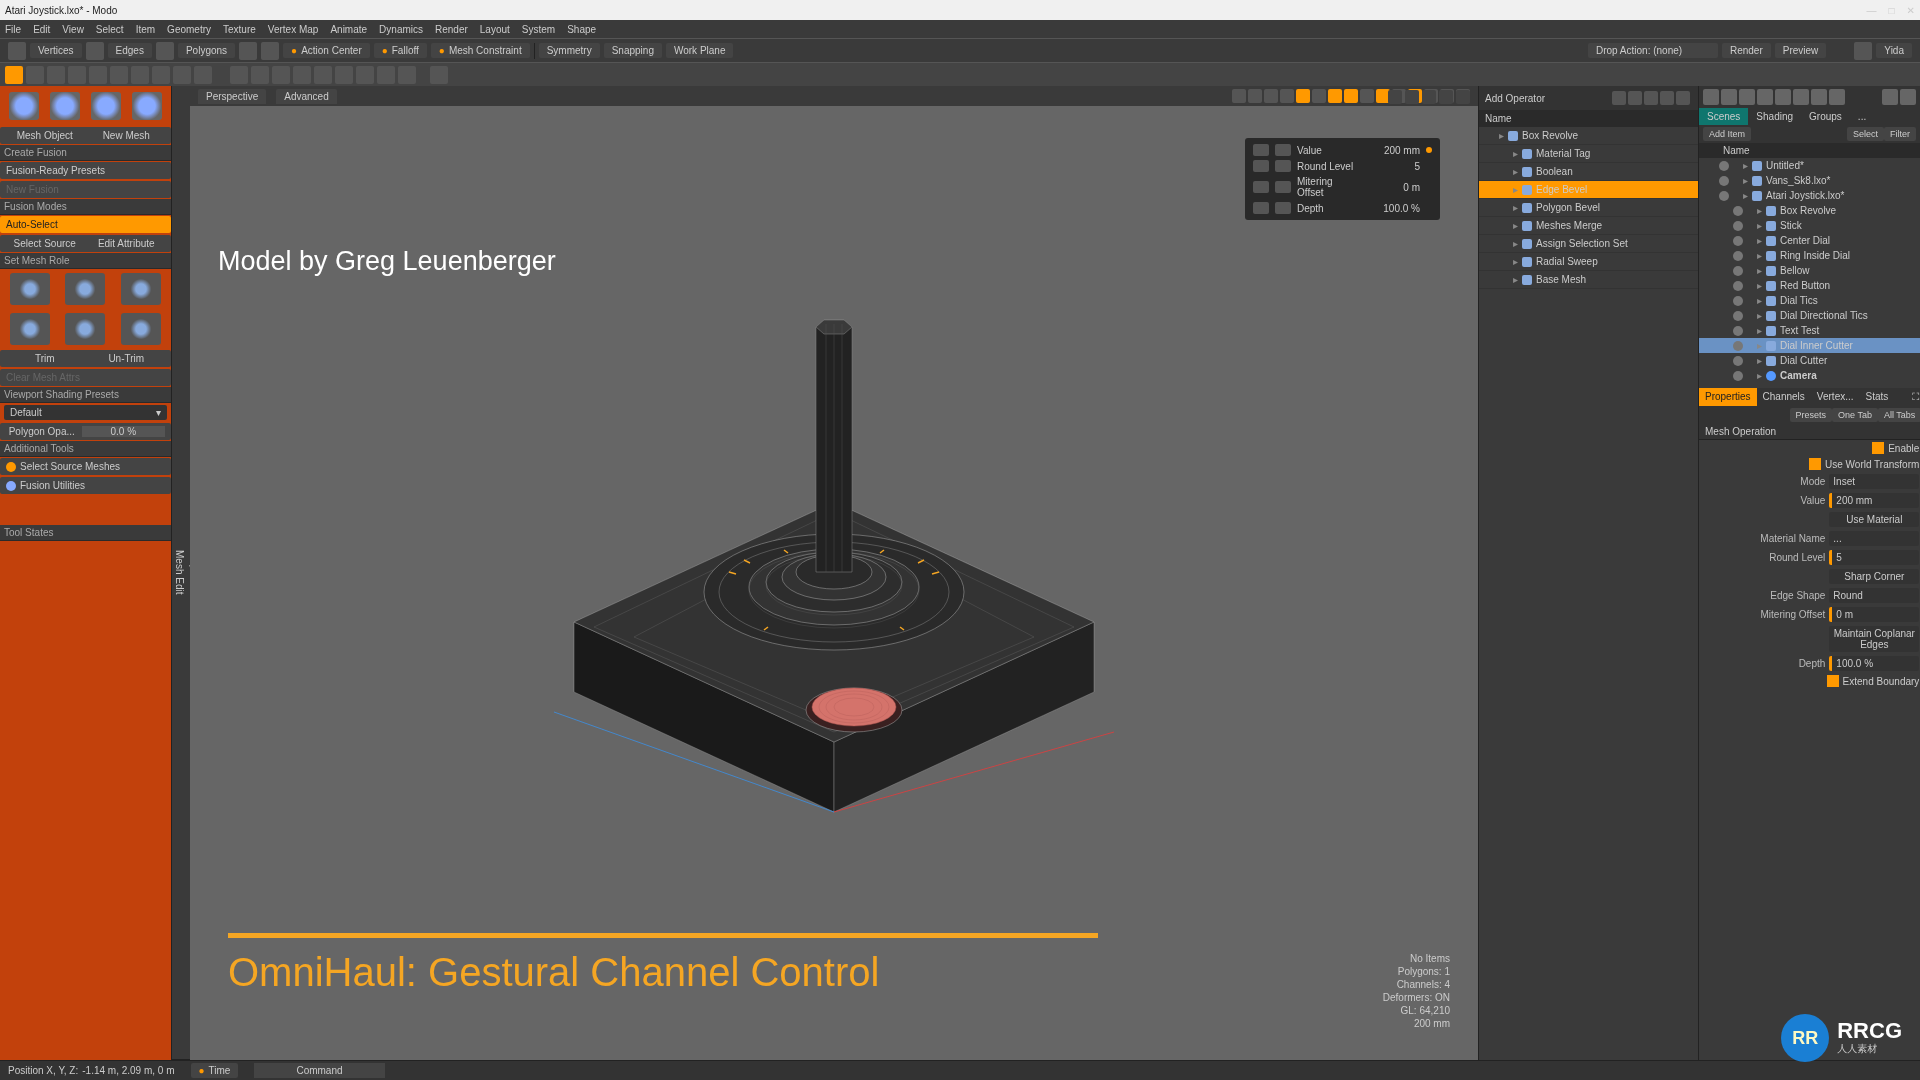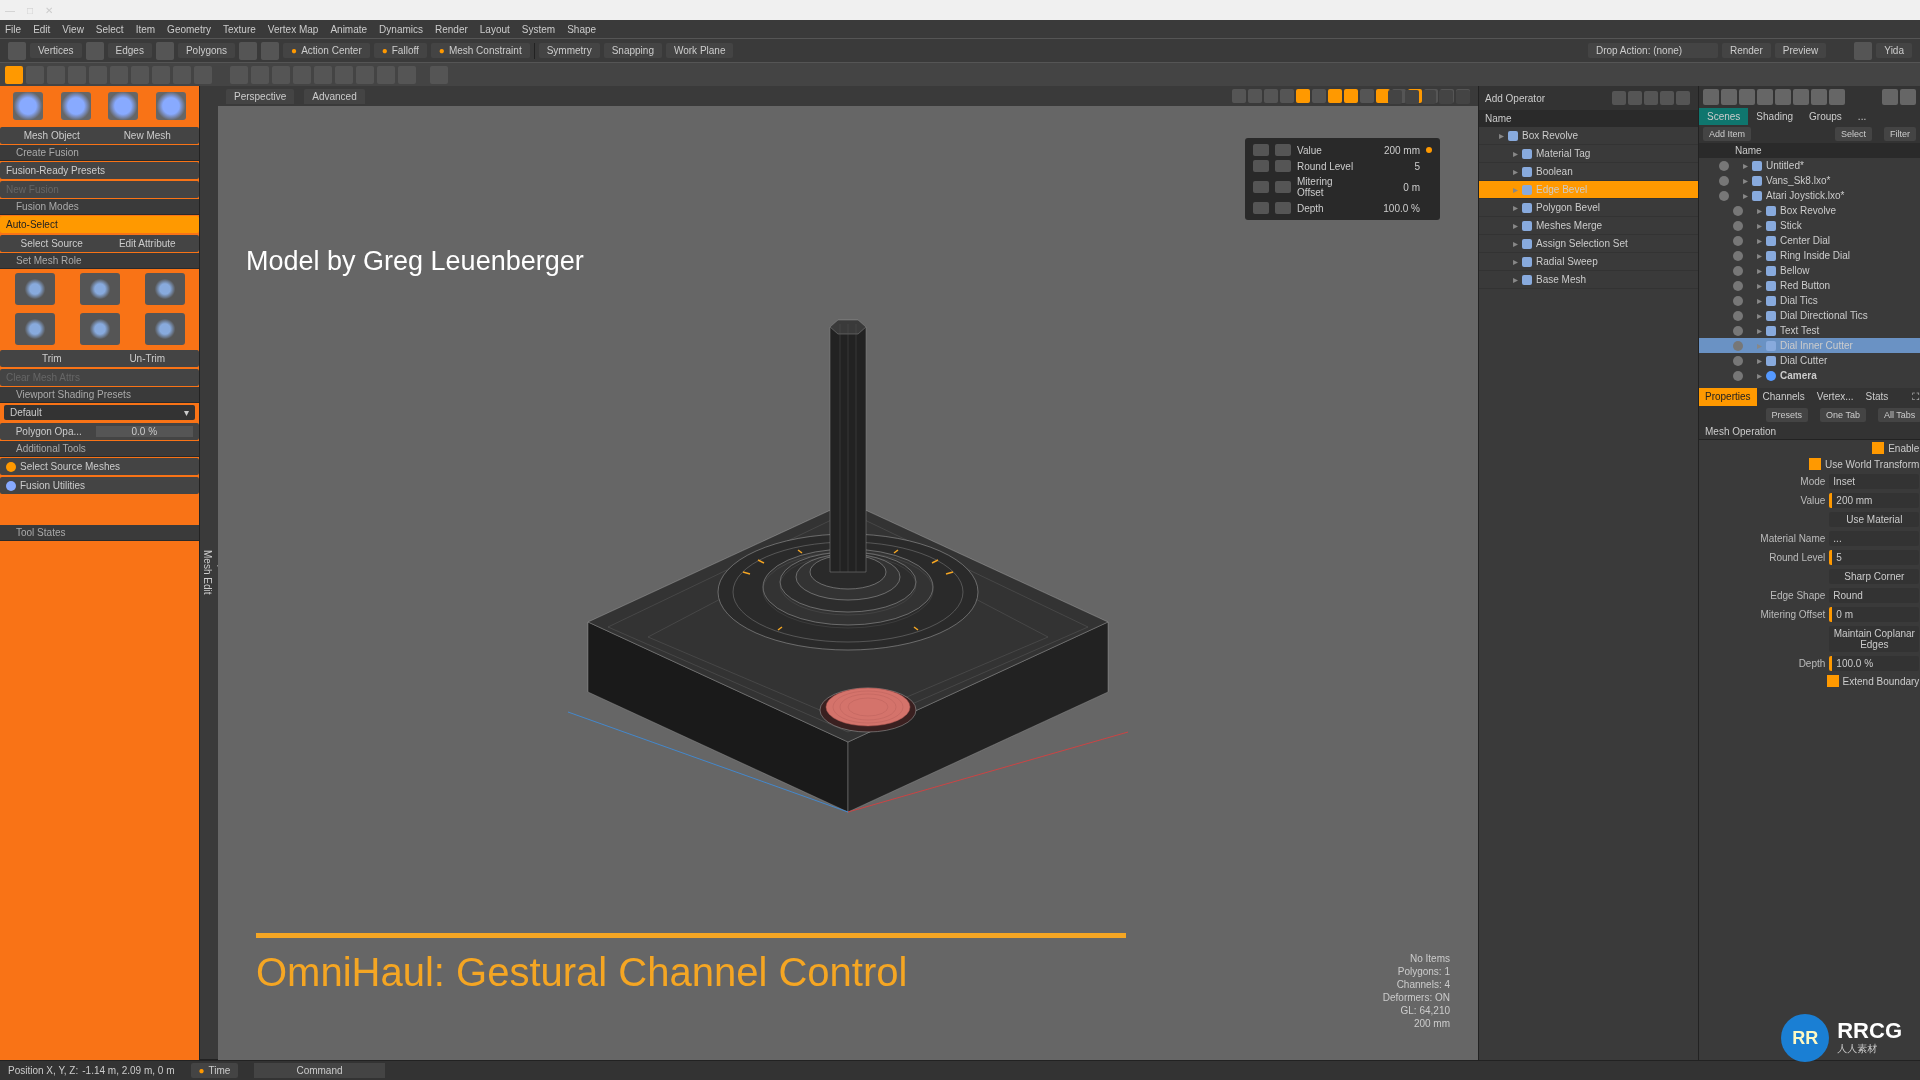--- a/index.html
+++ b/index.html
@@ -9,24 +9,24 @@
 .titlebar .winbtns{display:flex;gap:12px;color:#444}
 .menubar{height:18px;background:#3a3a3a;display:flex;align-items:center;padding:0 5px;gap:12px;font-size:10px}
 .menubar span{color:#ccc}
 .toolbar1{height:24px;background:#3a3a3a;border-top:1px solid #555;display:flex;align-items:center;padding:0 8px;gap:4px}
 .tbtn{width:18px;height:18px;background:#555;border-radius:2px;display:inline-flex;align-items:center;justify-content:center}
 .tlabel{background:#444;padding:2px 8px;border-radius:2px;display:flex;align-items:center;gap:4px}
 .tlabel.orange-icon::before{content:"●";color:#f90}
 .toolbar2{height:24px;background:#444;border-top:1px solid #555;display:flex;align-items:center;padding:0 5px;gap:3px}
 .orange-btn{background:#f90!important}
 .mainarea{display:flex;height:calc(100% - 106px)}
-.leftpanel{width:200px;background:#f97316;border-right:1px solid #222;display:flex;flex-direction:column}
+.leftpanel{width:172px;background:#c2410c;border-right:1px solid #222;display:flex;flex-direction:column}
 .leftpanel .iconrow{display:flex;justify-content:space-around;padding:6px 4px}
 .bigicon{width:30px;height:28px;background:radial-gradient(circle,#8af 40%,#666 70%);border-radius:3px}
-.lp-label{background:#3a3a3a;padding:2px 16px;font-size:10px;color:#aaa;border-bottom:1px solid #2a2a2a}
+.lp-label{background:#3a3a3a;padding:2px 4px;font-size:10px;color:#aaa;border-bottom:1px solid #2a2a2a}
 .lp-item{background:#444;padding:3px 6px;margin:1px 0;border-radius:2px;font-size:10px;display:flex;align-items:center;gap:4px}
 .lp-item.orange{background:#f90;color:#222}
 .lp-item.split{display:flex}
 .lp-item.split>span{flex:1;text-align:center}
 .iconrow2{display:flex;justify-content:space-around;padding:4px;gap:4px}
 .meshicon{width:40px;height:32px;background:#555;border-radius:3px;position:relative}
 .meshicon::after{content:"";position:absolute;inset:6px;background:radial-gradient(circle,#8ad 30%,transparent 60%);border-radius:50%}
 .dropdown{background:#333;padding:2px 6px;margin:2px 4px;border-radius:2px;display:flex;justify-content:space-between}
 .sidebartabs{width:18px;background:#3a3a3a;display:flex;flex-direction:column;writing-mode:vertical-lr;font-size:9px;text-align:center}
 .sidebartabs span{padding:8px 2px;border-bottom:1px solid #222}
@@ -59,21 +59,21 @@
 .mp-row{padding:3px 6px 3px 20px;display:flex;align-items:center;gap:4px;font-size:10px;border-bottom:1px solid #333}
 .mp-row.sel{background:#f90;color:#222}
 .mp-row .tri{color:#888}
 .mp-row .ico{width:10px;height:10px;background:#8ad;border-radius:2px}
 .rightpanel{width:222px;background:#3a3a3a;border-left:1px solid #222;display:flex;flex-direction:column}
 .rp-iconbar{height:22px;background:#333;display:flex;align-items:center;padding:0 4px;gap:2px}
 .rp-iconbar .ri{width:16px;height:16px;background:#666;border-radius:2px}
 .rp-tabs{display:flex;background:#333;font-size:9px}
 .rp-tabs span{padding:3px 8px}
 .rp-tabs .active{background:#0f766e}
-.rp-head{display:flex;padding:2px 4px;gap:12px;background:#333}
+.rp-head{display:flex;padding:2px 4px;gap:0;background:#333}
 .rp-head .b{background:#444;padding:2px 6px;border-radius:2px;font-size:9px}
 .rp-tree{flex:0 0 230px;overflow:auto;background:#3a3a3a}
 .rp-trow{padding:2px 4px 2px 18px;display:flex;align-items:center;gap:4px;font-size:10px}
 .rp-trow.sel{background:#6a92c4;color:#fff}
 .rp-trow.dim{color:#777}
 .rp-trow .eye{width:10px;height:10px;background:#777;border-radius:50%}
 .rp-trow .ico{width:10px;height:10px;background:#8ad;border-radius:2px}
 .rp-trow .cam{width:10px;height:10px;background:#59f;border-radius:50%}
 .rp-props{flex:1;background:#3a3a3a;border-top:1px solid #222;overflow:auto}
 .rp-ptabs{display:flex;background:#333;font-size:9px}
@@ -89,20 +89,21 @@
 .statusbar .seg{display:flex;align-items:center;gap:4px}
 .rrcg{position:absolute;right:18px;bottom:18px;display:flex;align-items:center;gap:8px}
 .rrcg .logo{width:48px;height:48px;border-radius:50%;background:#1a7fd4;display:flex;align-items:center;justify-content:center;color:#fef9c3;font-size:18px;font-weight:bold}
 .rrcg .txt{font-size:22px;color:#fff;font-weight:bold;line-height:1}
 .rrcg .sub{font-size:10px;color:#ccc}
 </style>
 </head>
 <body>
 
 <div class="titlebar">
+  <span class="title">Atari Joystick.lxo* - Modo</span>
   <div class="winbtns">
     <span>—</span>
     <span>□</span>
     <span>✕</span>
   </div>
 </div>
 
 <div class="menubar">
   <span>File</span>
   <span>Edit</span>

